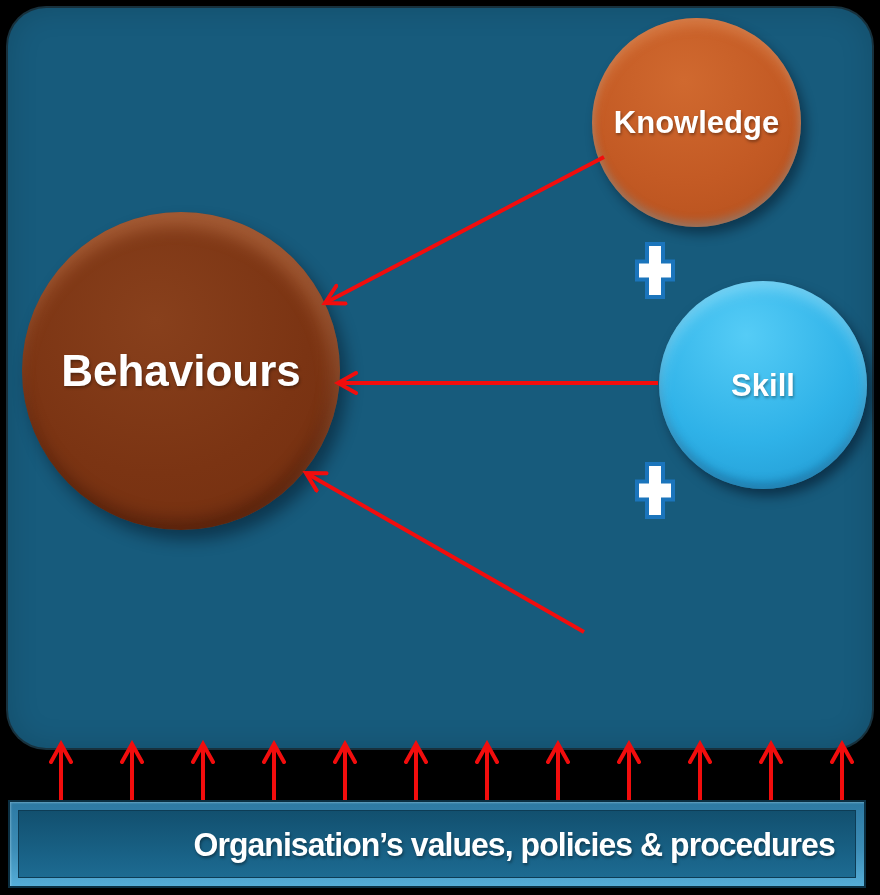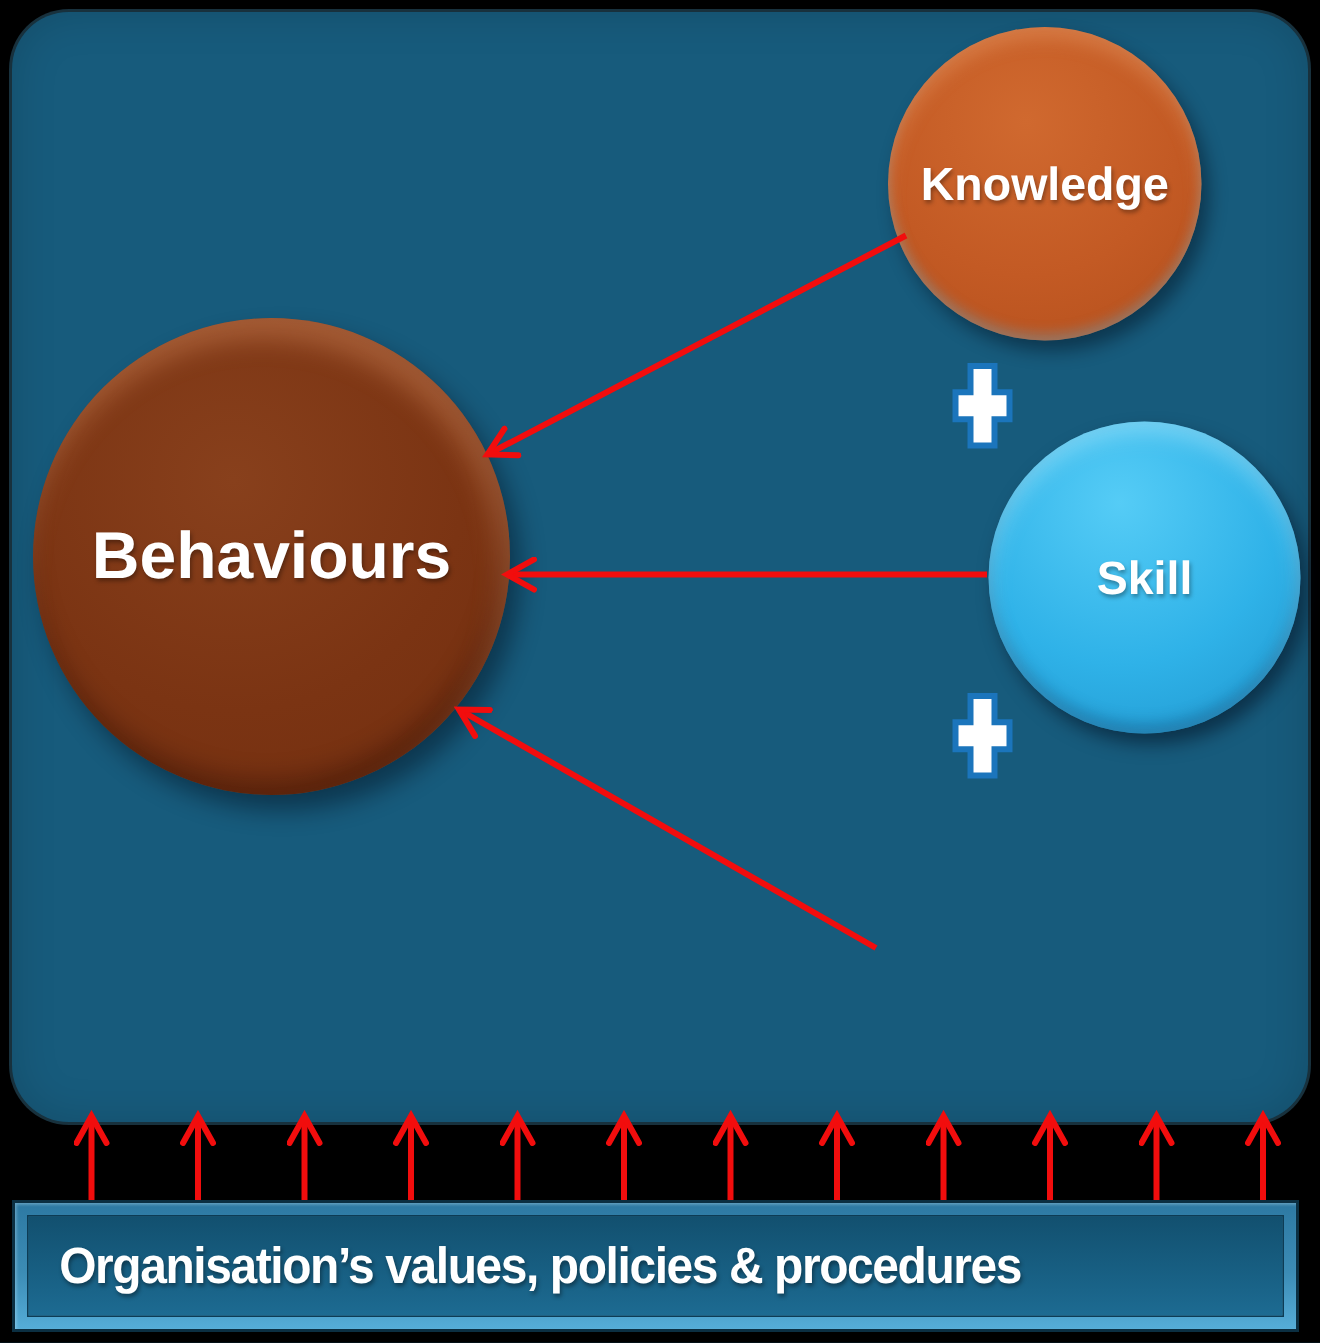--- a/index.html
+++ b/index.html
@@ -130,21 +130,21 @@
     box-shadow: inset 1px 1px 2px rgba(210, 240, 255, 0.35);
   }
   .banner-inner {
     width: 100%;
     height: 100%;
     box-sizing: border-box;
     background: linear-gradient(180deg, #12506f 0%, #186084 60%, #1d6b92 100%);
     border: 1px solid #0d3c55;
     display: flex;
     align-items: center;
-    justify-content: flex-start;
+    justify-content: flex-end;
   }
   .banner-text {
     color: #ffffff;
     font-weight: bold;
     font-size: 34px;
     letter-spacing: -1px;
     transform: scaleX(0.94);
     white-space: nowrap;
     text-shadow: 1px 2px 3px rgba(0, 0, 0, 0.4);
   }

